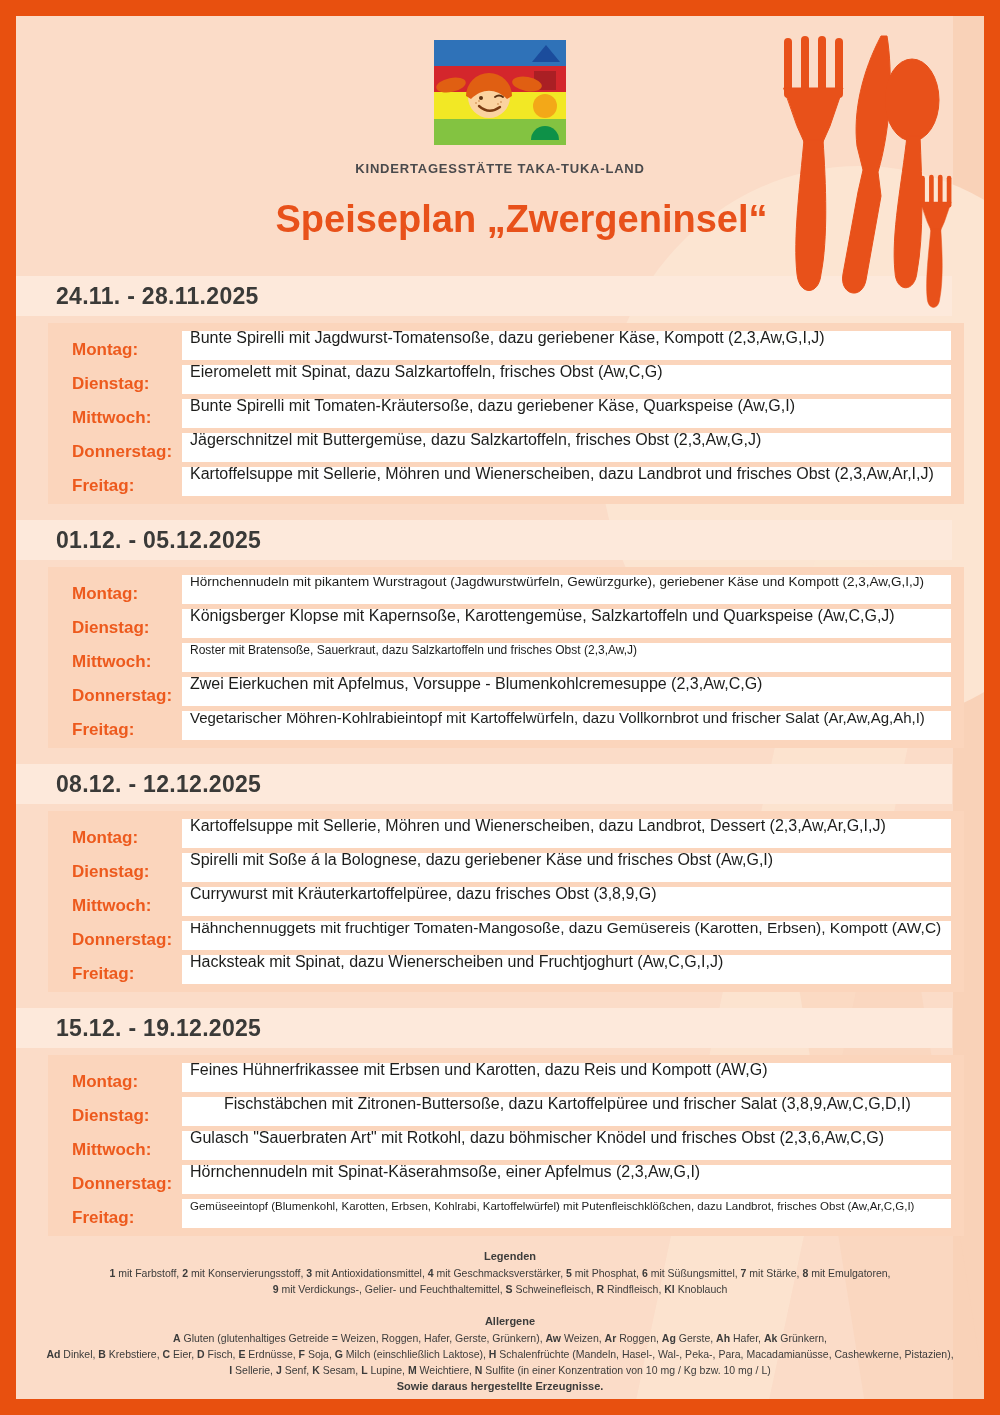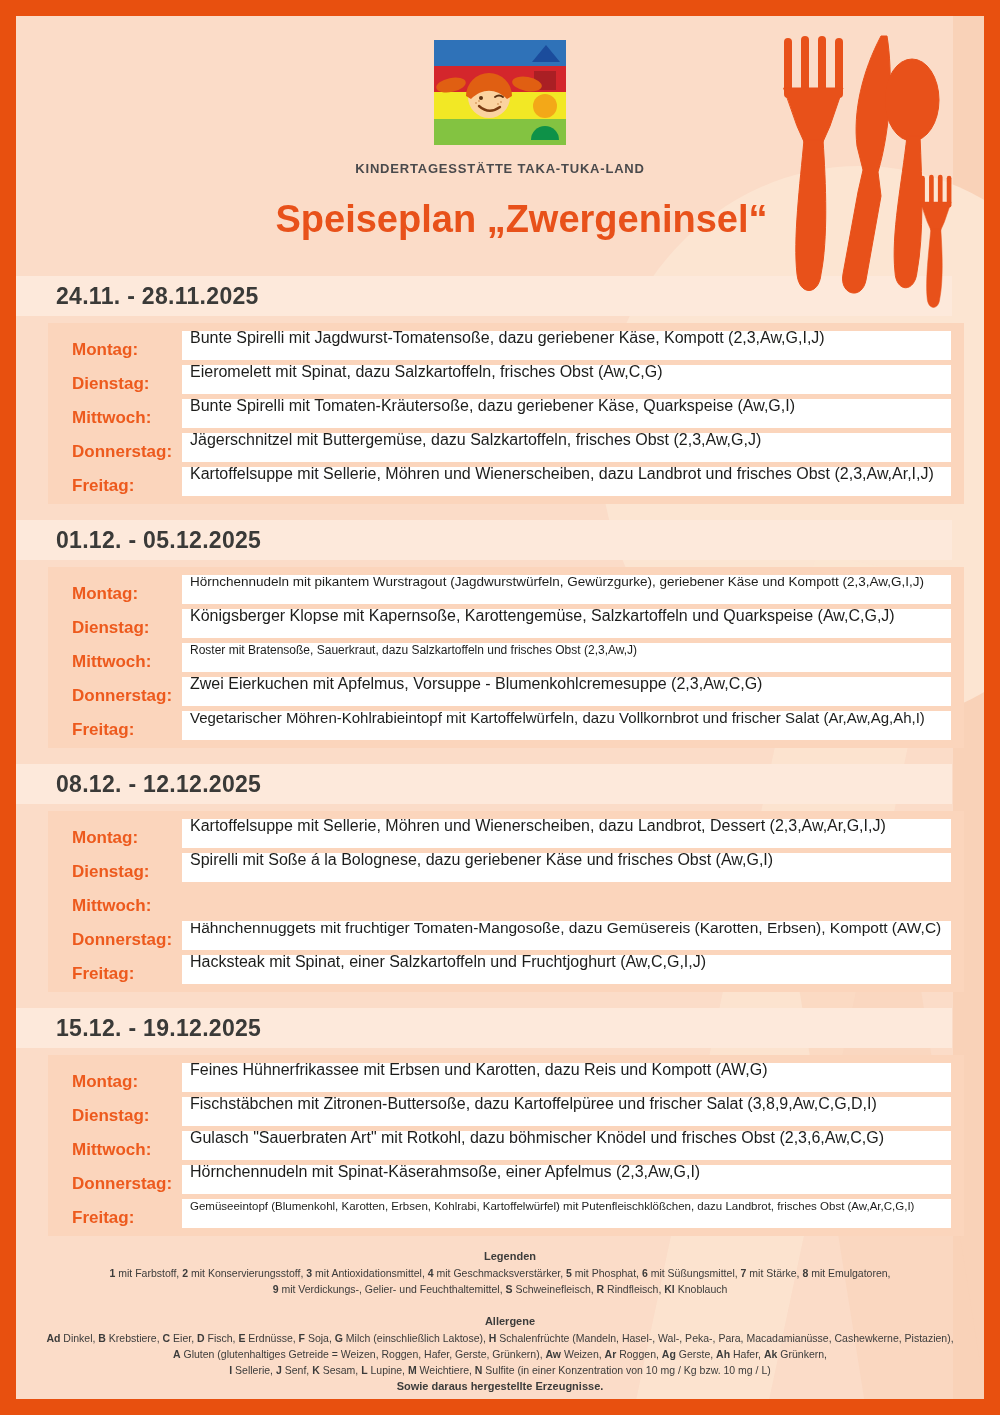--- a/index.html
+++ b/index.html
@@ -286,54 +286,57 @@
 
   <div class="day-row">
     <div class="day-label">Dienstag:</div>
     <div class="meal-box">
       <span class="meal-text" style="font-size: 16px;">Spirelli mit Soße á la Bolognese, dazu geriebener Käse und frisches Obst (Aw,G,I)</span>
     </div>
   </div>
 
   <div class="day-row">
     <div class="day-label">Mittwoch:</div>
+    <div class="meal-box">
+      <span class="meal-text" style="font-size: 16px;">Currywurst mit Kräuterkartoffelpüree, dazu frisches Obst (3,8,9,G)</span>
+    </div>
   </div>
 
   <div class="day-row">
     <div class="day-label">Donnerstag:</div>
     <div class="meal-box">
       <span class="meal-text" style="font-size: 15.5px;">Hähnchennuggets mit fruchtiger Tomaten-Mangosoße, dazu Gemüsereis (Karotten, Erbsen), Kompott (AW,C)</span>
     </div>
   </div>
 
   <div class="day-row">
     <div class="day-label">Freitag:</div>
     <div class="meal-box">
-      <span class="meal-text" style="font-size: 16px;">Hacksteak mit Spinat, einer Salzkartoffeln und Fruchtjoghurt (Aw,C,G,I,J)</span>
+      <span class="meal-text" style="font-size: 16px;">Hacksteak mit Spinat, dazu Wienerscheiben und Fruchtjoghurt (Aw,C,G,I,J)</span>
     </div>
   </div>
 </div>
   </section>
 
   <section class="week">
     <div class="week-band">
       <span class="week-range">15.12. - 19.12.2025</span>
     </div>
     <div class="week-table">
   <div class="day-row">
     <div class="day-label">Montag:</div>
     <div class="meal-box">
       <span class="meal-text" style="font-size: 16px;">Feines Hühnerfrikassee mit Erbsen und Karotten, dazu Reis und Kompott (AW,G)</span>
     </div>
   </div>
 
   <div class="day-row">
     <div class="day-label">Dienstag:</div>
     <div class="meal-box">
-      <span class="meal-text" style="font-size: 16px;">Fischstäbchen mit Zitronen-Buttersoße, dazu Kartoffelpüree und frischer Salat (3,8,9,Aw,C,G,D,I)</span>
+      <span class="meal-text" style="font-size: 16px; margin-left: 34px;">Fischstäbchen mit Zitronen-Buttersoße, dazu Kartoffelpüree und frischer Salat (3,8,9,Aw,C,G,D,I)</span>
     </div>
   </div>
 
   <div class="day-row">
     <div class="day-label">Mittwoch:</div>
     <div class="meal-box">
       <span class="meal-text" style="font-size: 16px;">Gulasch "Sauerbraten Art" mit Rotkohl, dazu böhmischer Knödel und frisches Obst (2,3,6,Aw,C,G)</span>
     </div>
   </div>
 
@@ -358,22 +361,22 @@
       <div class="legend-block">
         <div class="foot-title">Legenden</div>
         <div>
             <div class="foot-line"><b>1</b> mit Farbstoff, <b>2</b> mit Konservierungsstoff, <b>3</b> mit Antioxidationsmittel, <b>4</b> mit Geschmacksverstärker, <b>5</b> mit Phosphat, <b>6</b> mit Süßungsmittel, <b>7</b> mit Stärke, <b>8</b> mit Emulgatoren,</div>
             <div class="foot-line"><b>9</b> mit Verdickungs-, Gelier- und Feuchthaltemittel, <b>S</b> Schweinefleisch, <b>R</b> Rindfleisch, <b>Kl</b> Knoblauch</div>
           </div>
       </div>
       <div class="allergen-block">
         <div class="foot-title">Allergene</div>
         <div>
+            <div class="foot-line"><b>A</b> Gluten (glutenhaltiges Getreide = Weizen, Roggen, Hafer, Gerste, Grünkern), <b>Aw</b> Weizen, <b>Ar</b> Roggen, <b>Ag</b> Gerste, <b>Ah</b> Hafer, <b>Ak</b> Grünkern,</div>
             <div class="foot-line"><b>Ad</b> Dinkel, <b>B</b> Krebstiere, <b>C</b> Eier, <b>D</b> Fisch, <b>E</b> Erdnüsse, <b>F</b> Soja, <b>G</b> Milch (einschließlich Laktose), <b>H</b> Schalenfrüchte (Mandeln, Hasel-, Wal-, Peka-, Para, Macadamianüsse, Cashewkerne, Pistazien),</div>
-            <div class="foot-line"><b>A</b> Gluten (glutenhaltiges Getreide = Weizen, Roggen, Hafer, Gerste, Grünkern), <b>Aw</b> Weizen, <b>Ar</b> Roggen, <b>Ag</b> Gerste, <b>Ah</b> Hafer, <b>Ak</b> Grünkern,</div>
             <div class="foot-line"><b>I</b> Sellerie, <b>J</b> Senf, <b>K</b> Sesam, <b>L</b> Lupine, <b>M</b> Weichtiere, <b>N</b> Sulfite (in einer Konzentration von 10 mg / Kg bzw. 10 mg / L)</div>
           </div>
         <div class="foot-footer">Sowie daraus hergestellte Erzeugnisse.</div>
       </div>
     </div>
 
   </div>
 </div>
 
 </body></html>

